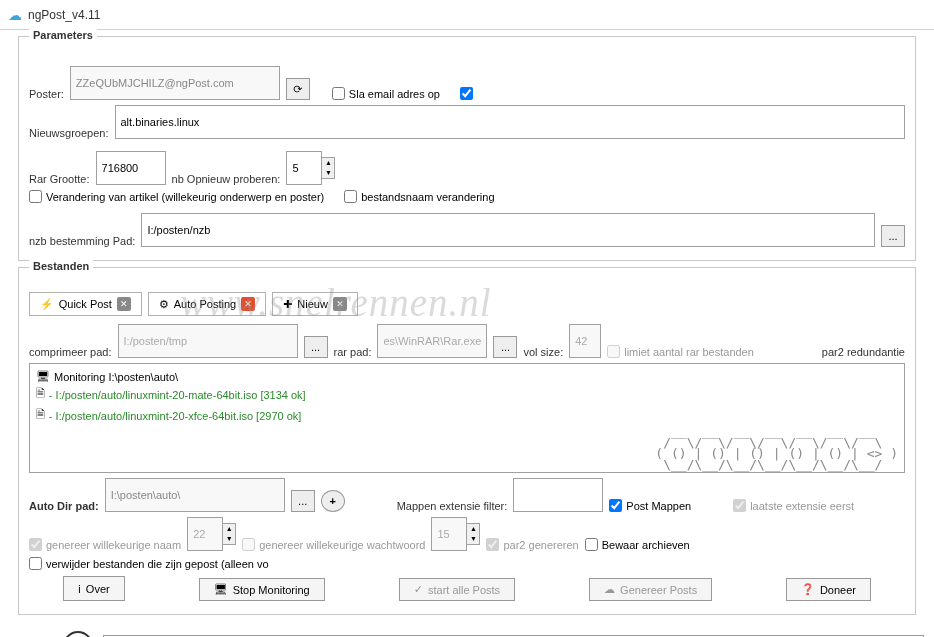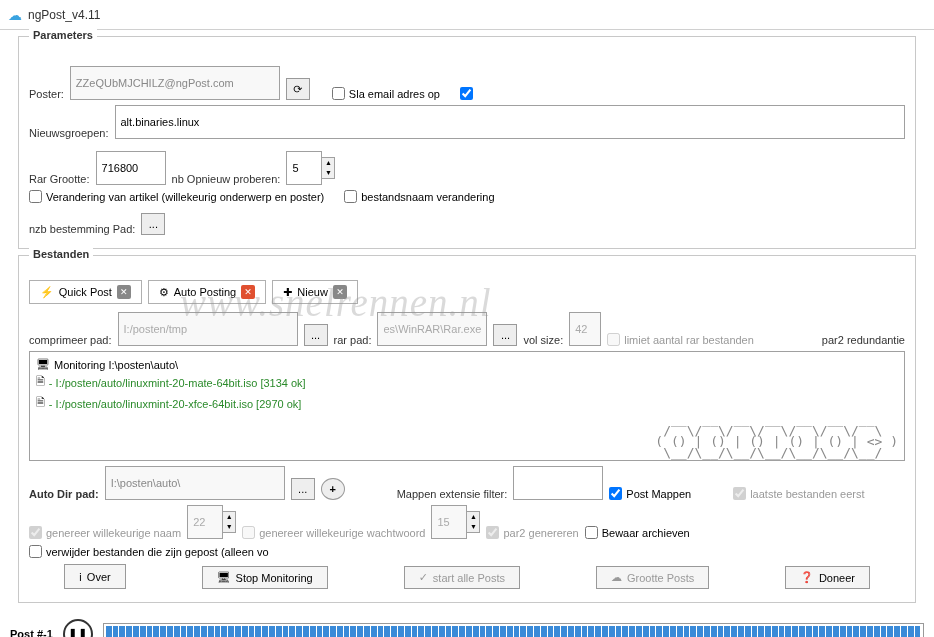--- a/index.html
+++ b/index.html
@@ -88,20 +88,21 @@
       </label>
     <span style="width:8px"></span>
     <label class="chk">
         <input type="checkbox" style="">
         <span>bestandsnaam verandering</span>
       </label>
   </div>
 
   <div class="row" style="margin-top:10px">
     <span class="label">nzb bestemming Pad:</span>
+    <input type="text" style="flex: 1 1 0%;" value="I:/posten/nzb">
     <span class="iconbtn">...</span>
   </div>
 </div>
 
 <div class="groupbox" style="position:relative">
   <span class="legend">Bestanden</span>
 
   <div class="tabs">
     <div class="tab">
       <span>⚡</span>
@@ -164,21 +165,21 @@
     <span style="width:40px"></span>
     <span class="label">Mappen extensie filter:</span>
     <input type="text" style="width: 90px;">
     <label class="chk">
         <input type="checkbox" checked="" style="">
         <span>Post Mappen</span>
       </label>
     <span style="width:30px"></span>
     <label class="chk dim">
         <input type="checkbox" checked="" disabled="" style="">
-        <span>laatste bestanden eerst</span>
+        <span>laatste extensie eerst</span>
       </label>
   </div>
 
   <div class="row">
     <label class="chk dim">
         <input type="checkbox" checked="" disabled="" style="">
         <span>genereer willekeurige naam</span>
       </label>
     <div class="spinner">
         <input type="text" style="color: rgb(170, 170, 170);" disabled="" value="22">
@@ -220,21 +221,21 @@
     <div class="btn">
         <span>🖥</span>
         <span>Stop Monitoring</span>
       </div>
     <div class="btn dim">
         <span>✓</span>
         <span>start alle Posts</span>
       </div>
     <div class="btn dim">
         <span>☁</span>
-        <span>Grootte Posts</span>
+        <span>Genereer Posts</span>
       </div>
     <div class="btn">
         <span>❓</span>
         <span>Doneer</span>
       </div>
   </div>
 </div>
 
 <div class="footer">
   <span class="postnum">Post #-1</span>

